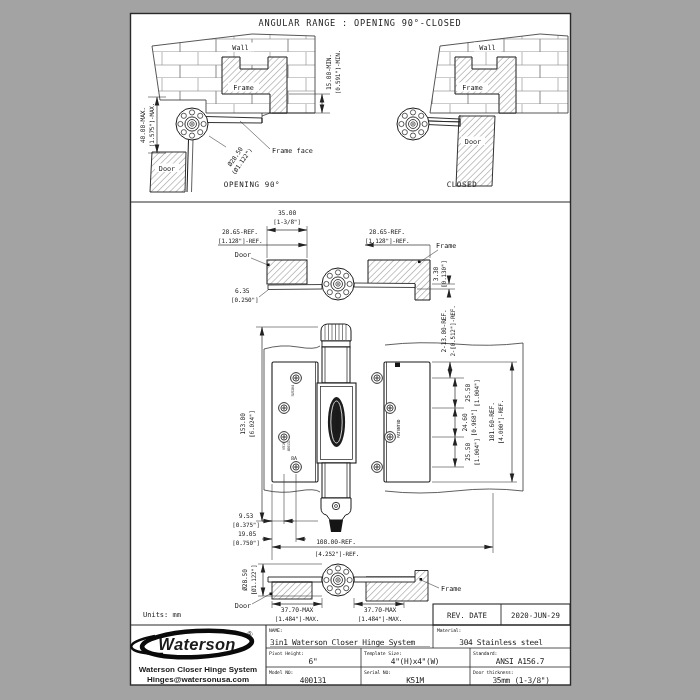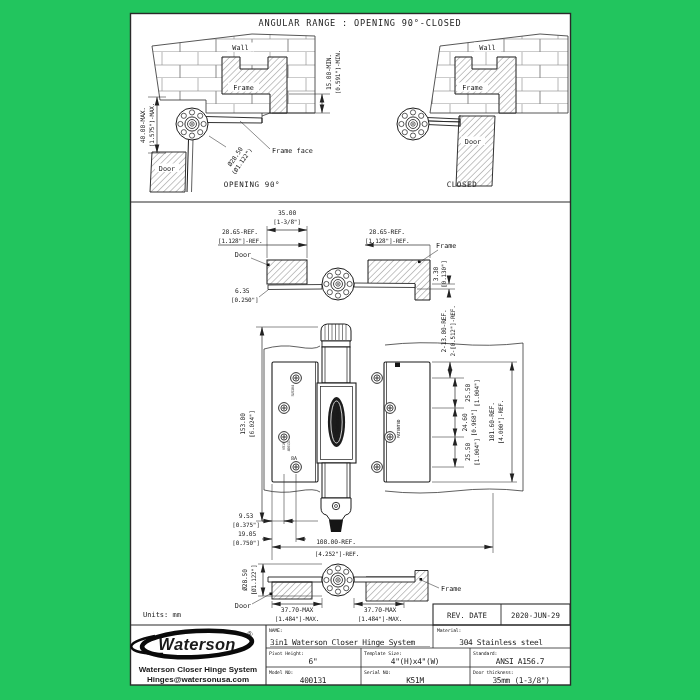--- a/index.html
+++ b/index.html
@@ -1,16 +1,16 @@
 <!DOCTYPE html>
 <html><head>
 <meta charset="utf-8">
 <style>
   html,body{margin:0;padding:0;background:#fff;}
-  #canvas{width:700px;height:700px;position:relative;background:#22c55e;font-family:"DejaVu Sans Mono",monospace;}
+  #canvas{width:700px;height:700px;position:relative;background:#a3a3a3;font-family:"DejaVu Sans Mono",monospace;}
   svg{display:block;}
   text{fill:#1a1a1a;}
   .cad{font-family:"DejaVu Sans Mono",monospace;}
   .d{font-size:6.3px;letter-spacing:-0.2px;}
   .d2{font-size:6px;letter-spacing:-0.2px;}
   .lbl{font-size:6.8px;}
   .cap{font-size:7.5px;letter-spacing:0.6px;}
   .ttl{font-size:8.6px;letter-spacing:0.8px;}
   .tbl{font-size:4.8px;letter-spacing:-0.2px;fill:#222;}
   .tbv{font-size:7.8px;letter-spacing:-0.3px;}

